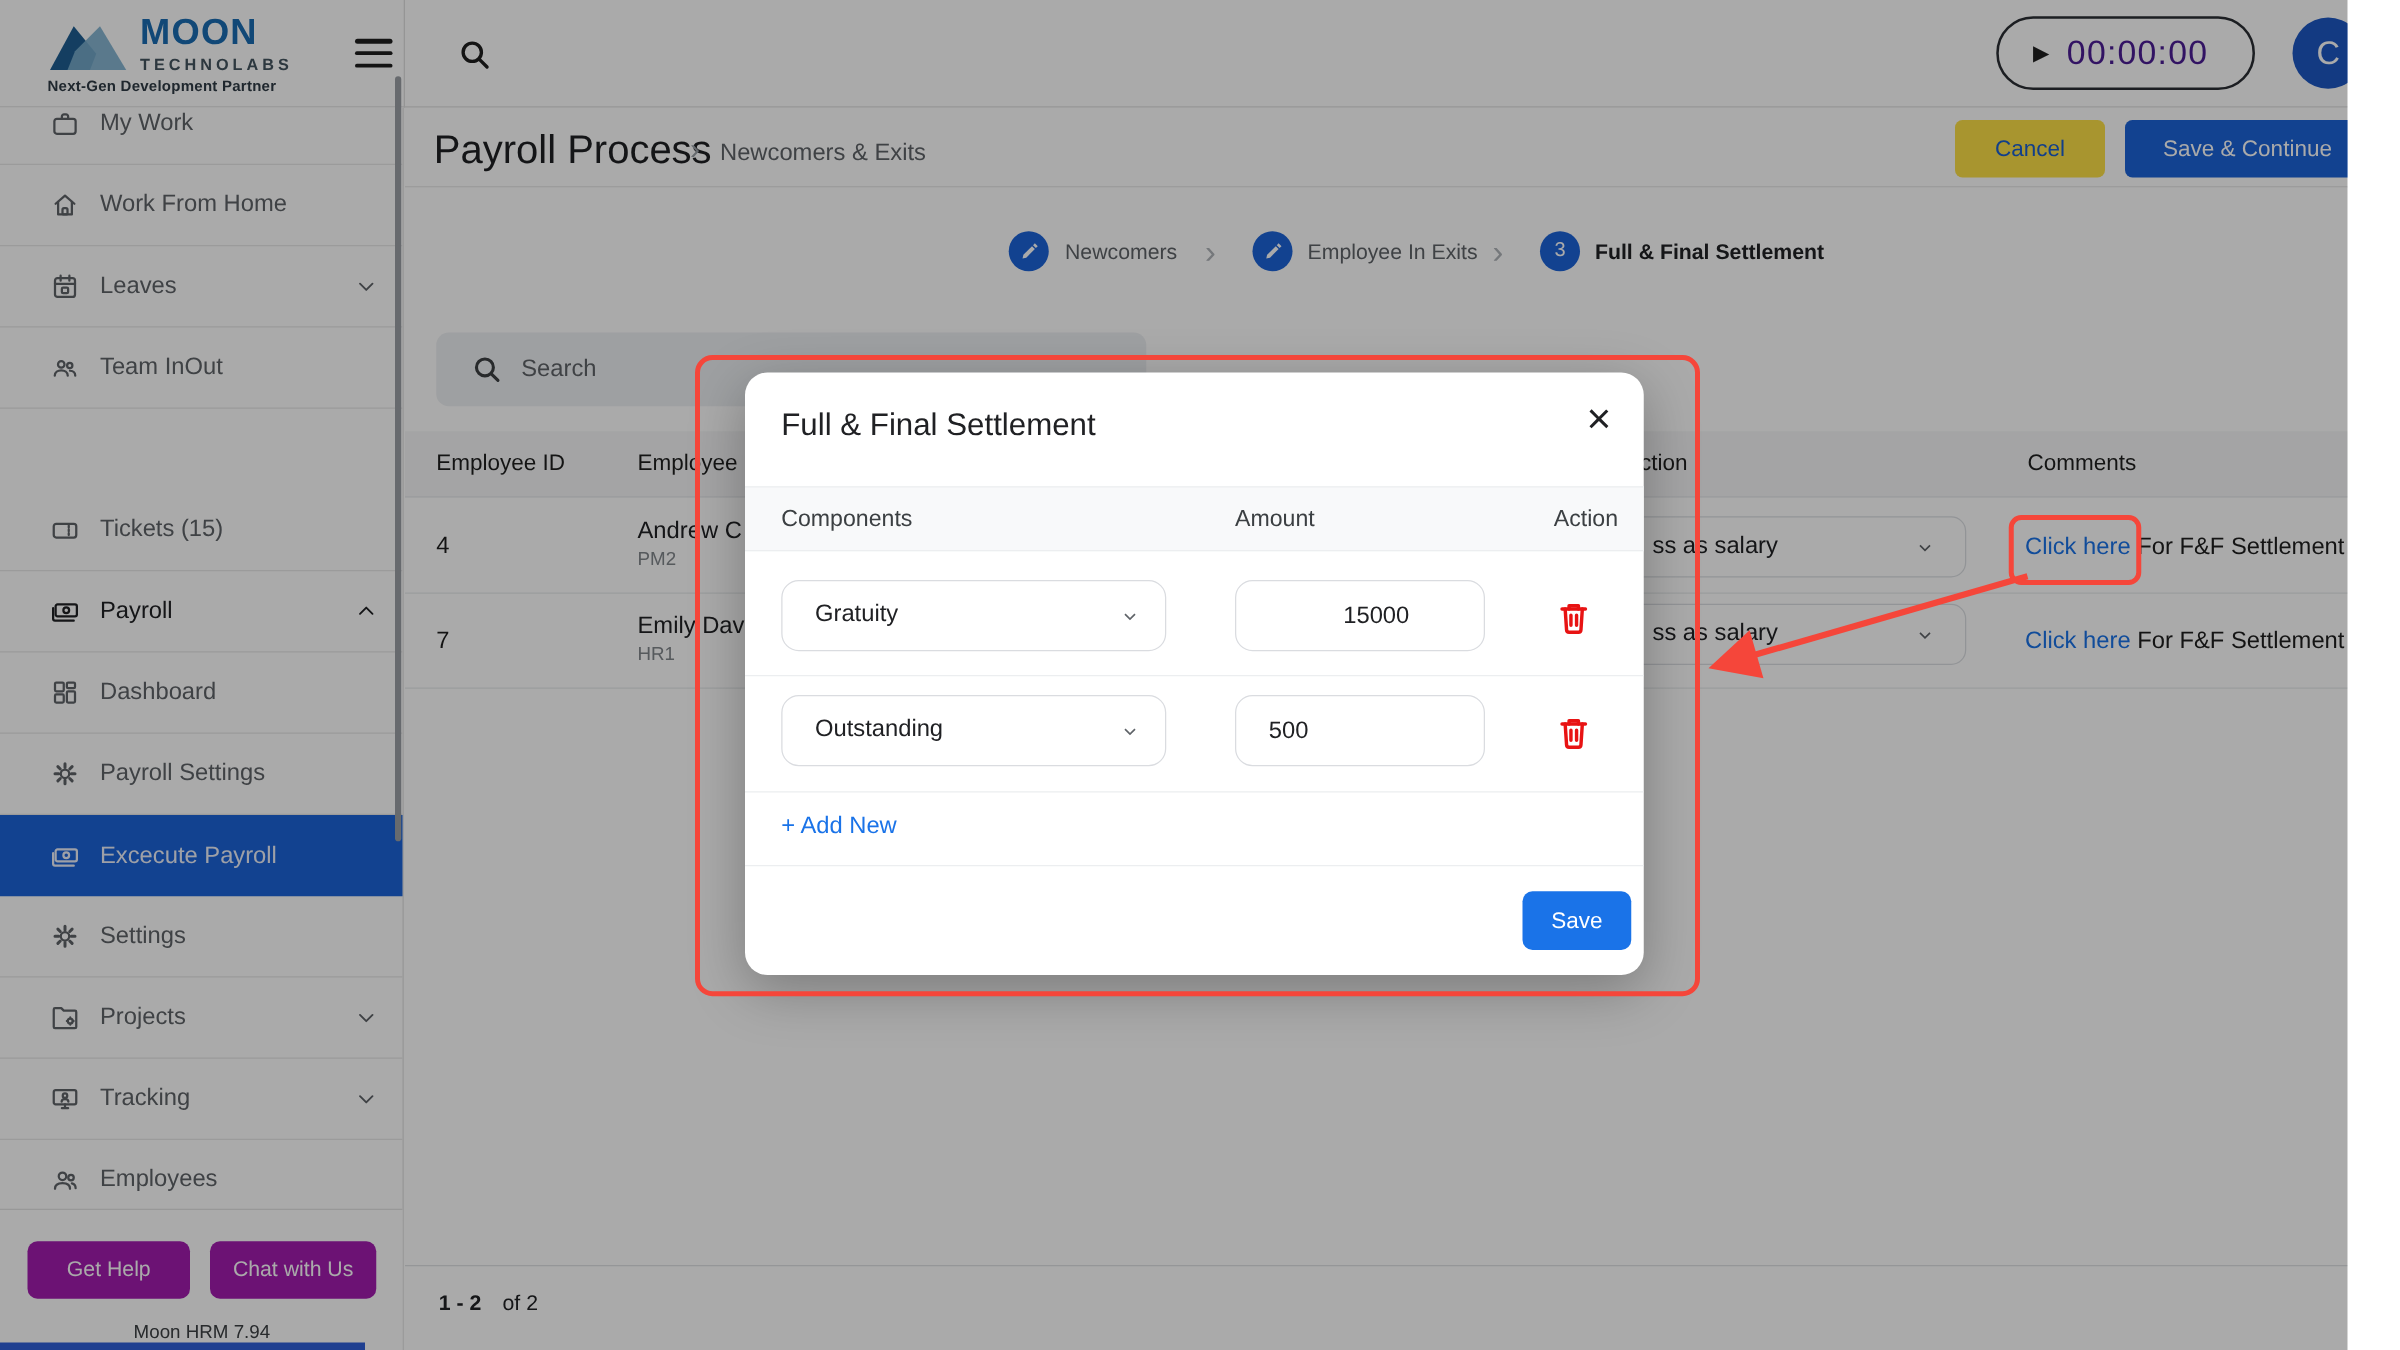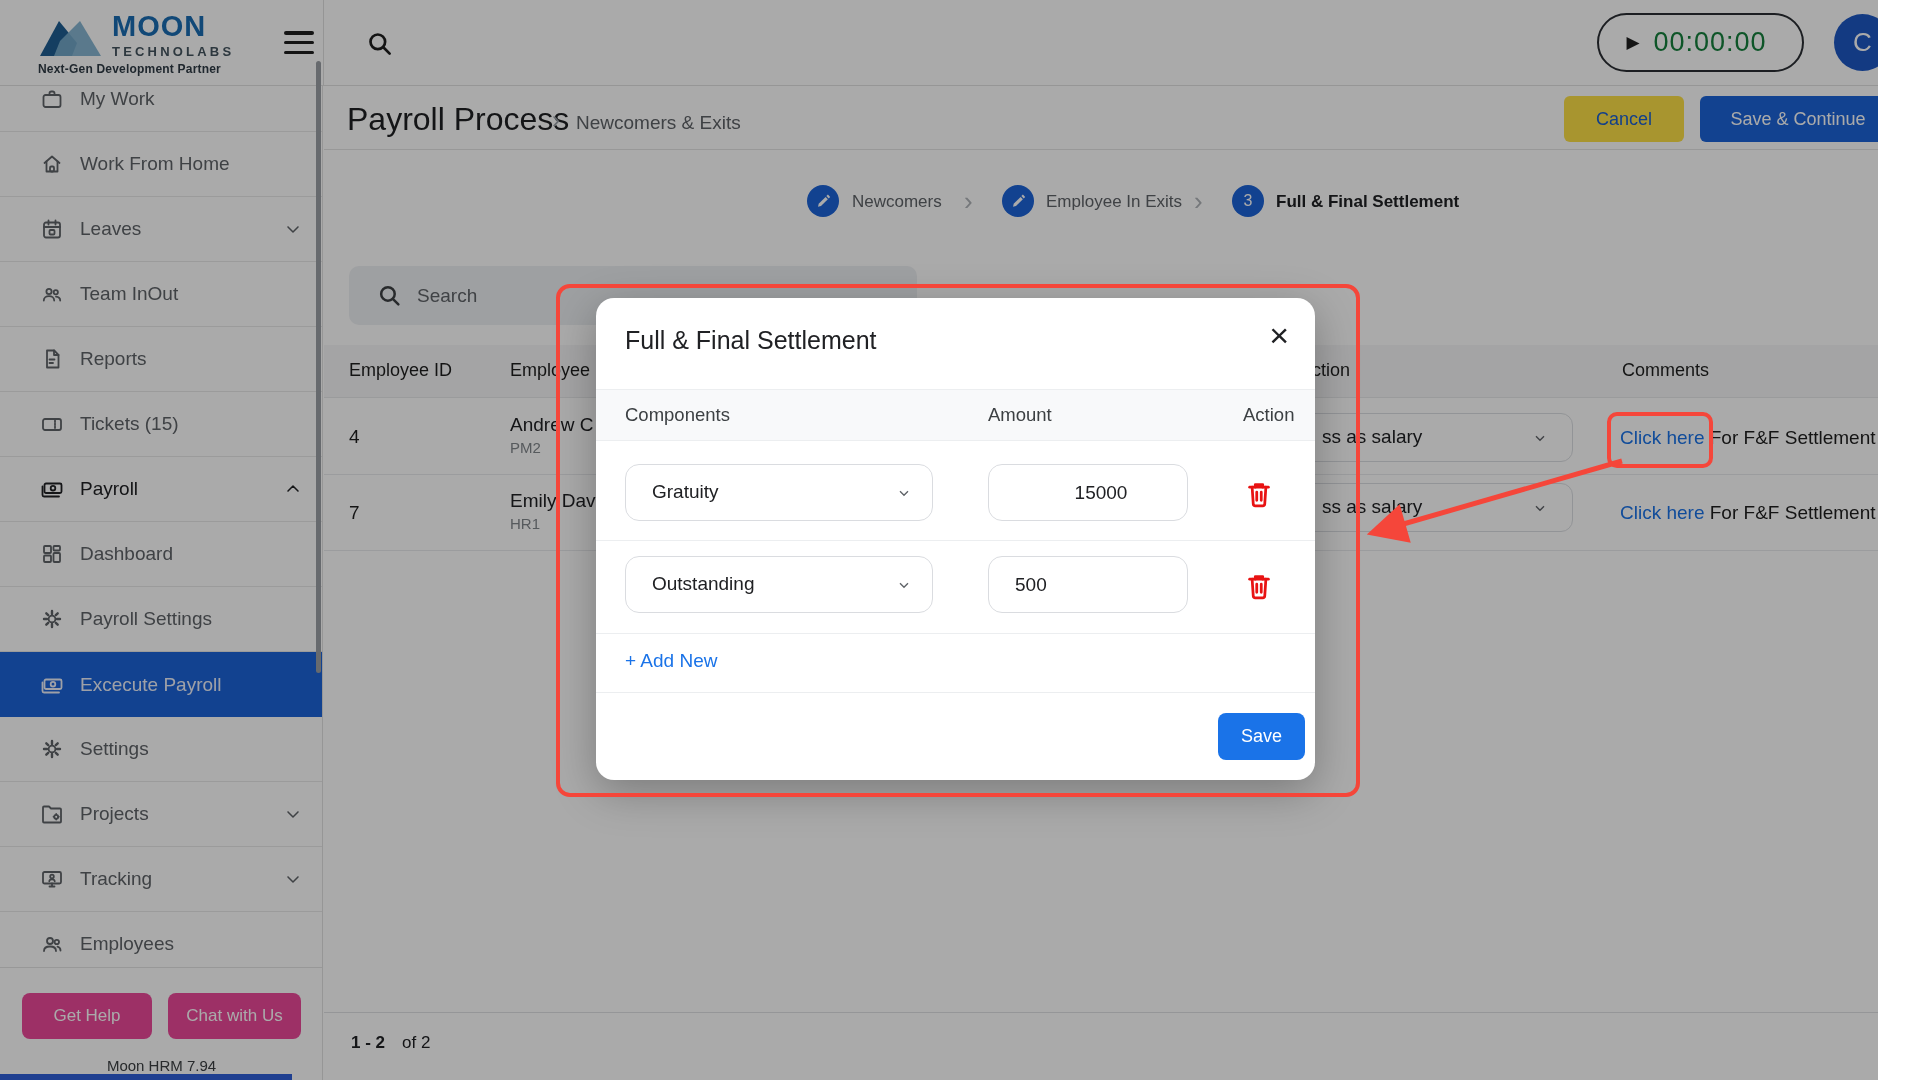--- a/index.html
+++ b/index.html
@@ -9,36 +9,36 @@
   .abs{position:absolute}
 
   
   .topbar{position:absolute;left:0;top:0;width:1920px;height:86px;background:#fff;border-bottom:1px solid #e2e2e2;z-index:2}
   .brand-name{font-size:29px;font-weight:800;color:#1a6db3;letter-spacing:1px;line-height:1}
   .brand-sub{font-size:13px;font-weight:600;color:#44545f;letter-spacing:3.2px;margin-top:3px}
   .brand-tag{font-size:12px;font-weight:700;color:#2f3b45;letter-spacing:.2px}
   .hamburger{display:flex;flex-direction:column;justify-content:space-between;width:30px;height:23px;cursor:pointer}
   .hamburger span{display:block;height:3.5px;background:#1f1f1f;border-radius:2px}
   .timer-pill{display:flex;align-items:center;gap:14px;border:2px solid #2a2e33;border-radius:32px;justify-content:center}
-  .timer-text{font-size:27px;color:#15803d;letter-spacing:1px}
+  .timer-text{font-size:27px;color:#4c1d95;letter-spacing:1px}
   .play-glyph{font-size:17px;color:#1f1f1f;margin-left:-8px}
   .avatar{border-radius:50%;background:#1d58c4;color:#fff;display:flex;align-items:center;justify-content:center;font-size:26px}
 
   
   .sidebar{position:absolute;left:0;top:86px;width:323px;height:994px;background:#fff;border-right:1px solid #e2e2e2;overflow:hidden;z-index:2}
   .side-item{position:absolute;left:0;width:323px;height:65px;display:flex;align-items:center;border-bottom:1px solid #e9e9e9;cursor:pointer}
   .side-item .icn{position:absolute;left:40px;width:24px;height:24px;color:#5f6368}
   .side-item .lbl{position:absolute;left:80px;font-size:19px;color:#5f6368;white-space:nowrap}
   .side-item .chev{position:absolute;left:283px;width:20px;height:20px;color:#5f6368}
   .side-item.dark .lbl,.side-item.dark .icn,.side-item.dark .chev{color:#202124}
   .side-item.active{background:#1b63d8;border-bottom:none}
   .side-item.active .lbl,.side-item.active .icn{color:#edf1fb}
   .icn svg,.chev svg{width:100%;height:100%;stroke:currentColor;fill:none;stroke-width:1.8;stroke-linecap:round;stroke-linejoin:round}
   .side-footer{position:absolute;left:0;top:881px;width:323px;height:113px;background:#fff;border-top:1px solid #e4e4e4}
-  .side-btn{position:absolute;top:25px;height:46px;background:#ec4899;color:#fff;font-size:17px;border:none;border-radius:8px;cursor:pointer;font-family:"Liberation Sans",sans-serif}
+  .side-btn{position:absolute;top:25px;height:46px;background:#a21caf;color:#fff;font-size:17px;border:none;border-radius:8px;cursor:pointer;font-family:"Liberation Sans",sans-serif}
   .version{position:absolute;top:89px;left:0;width:323px;text-align:center;font-size:15px;color:#3c4043}
   .blue-strip{position:absolute;top:106px;left:0;width:292px;height:7px;background:#2f5fd9}
   .side-scrollbar{position:absolute;left:316px;top:61px;width:5px;height:612px;background:#9ba0a6;border-radius:3px;z-index:3}
 
   
   .page-header{position:absolute;left:324px;top:86px;width:1596px;height:64px;background:#fff;border-bottom:1px solid #e4e4e4;z-index:1}
   .page-title{position:absolute;left:347px;top:101px;font-size:32px;font-weight:400;color:#1f2023;z-index:2}
   .crumb-sep{position:absolute;left:552px;top:106px;font-size:24px;color:#9aa0a6;z-index:2}
   .crumb{position:absolute;left:576px;top:112px;font-size:19px;color:#5f6368;z-index:2}
   .btn-cancel{position:absolute;left:1564px;top:96px;width:120px;height:46px;background:#fde047;color:#1a5fd0;font-size:18px;border:none;border-radius:6px;cursor:pointer;z-index:2;font-family:"Liberation Sans",sans-serif}
@@ -172,28 +172,20 @@
     <div class="side-item" style="top:176px">
       <span class="icn"><svg viewBox="0 0 24 24">
             <circle cx="9" cy="9.5" r="2.6"></circle>
             <circle cx="15.8" cy="10.3" r="2.1"></circle>
             <path d="M3.8 18.5 c0 -2.8 2.6 -4.3 5.2 -4.3 s5.2 1.5 5.2 4.3"></path>
             <path d="M16 14.6 c2.3 0.2 4.2 1.6 4.2 3.9"></path>
           </svg></span>
       <span class="lbl">Team InOut</span>
     </div>
 
-    <div class="side-item" style="top:241px">
-      <span class="icn"><svg viewBox="0 0 24 24">
-            <path d="M7 3.5 h7.2 l4.3 4.3 V20.5 H7 Z"></path>
-            <polyline points="14,3.5 14,8 18.5,8"></polyline>
-            <path d="M9.5 12.5 h5 M9.5 16 h3.5"></path>
-          </svg></span>
-      <span class="lbl">Reports</span>
-    </div>
 
     <div class="side-item" style="top:306px">
       <span class="icn"><svg viewBox="0 0 24 24">
             <rect x="3" y="7" width="18" height="11" rx="2"></rect>
             <path d="M15 8.5 v1.5 M15 11.5 v1.5 M15 14.5 v1.5" stroke-dasharray="1.5 2"></path>
           </svg></span>
       <span class="lbl">Tickets (15)</span>
     </div>
 
     <div class="side-item dark" style="top:371px">

